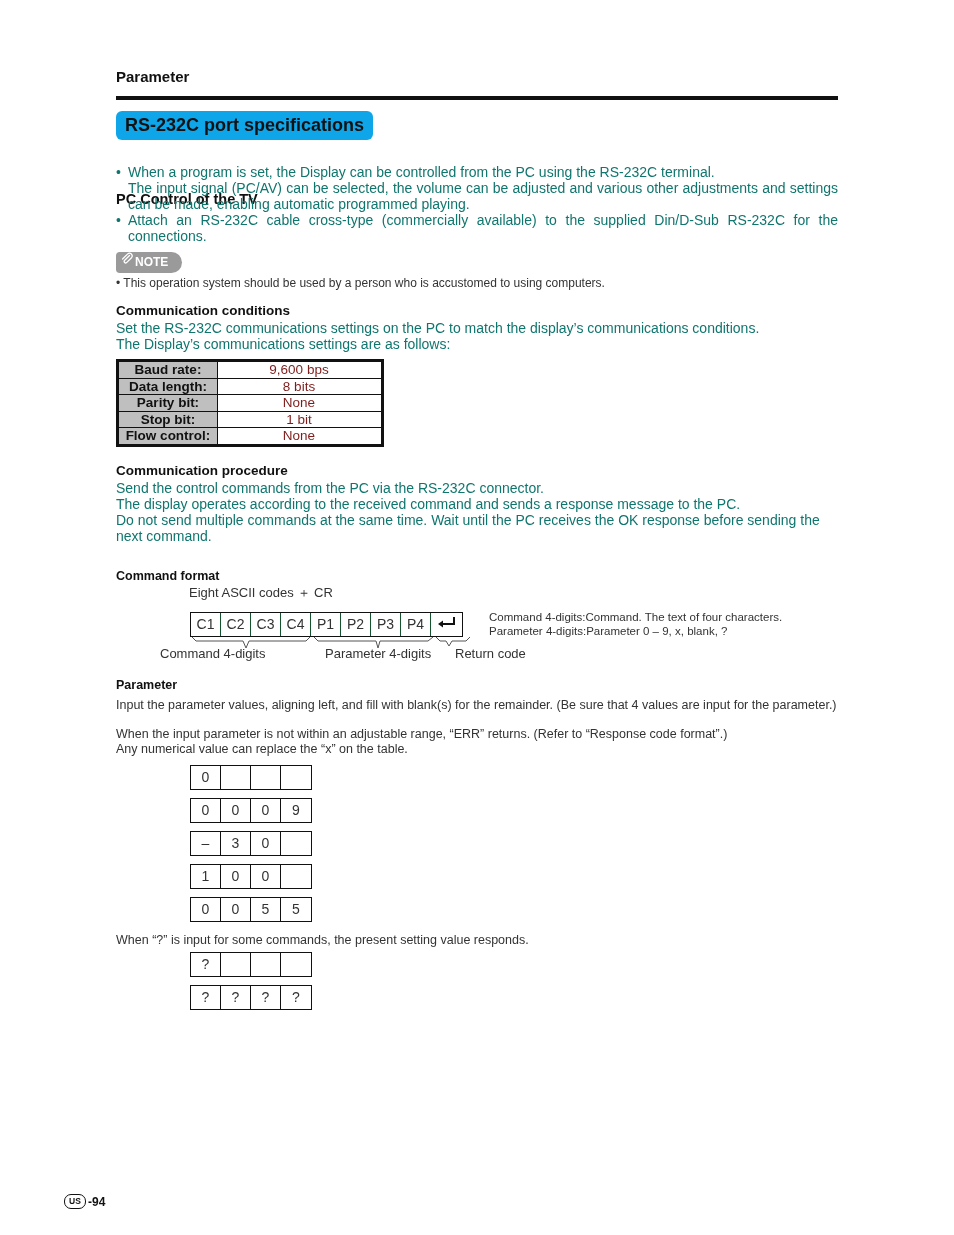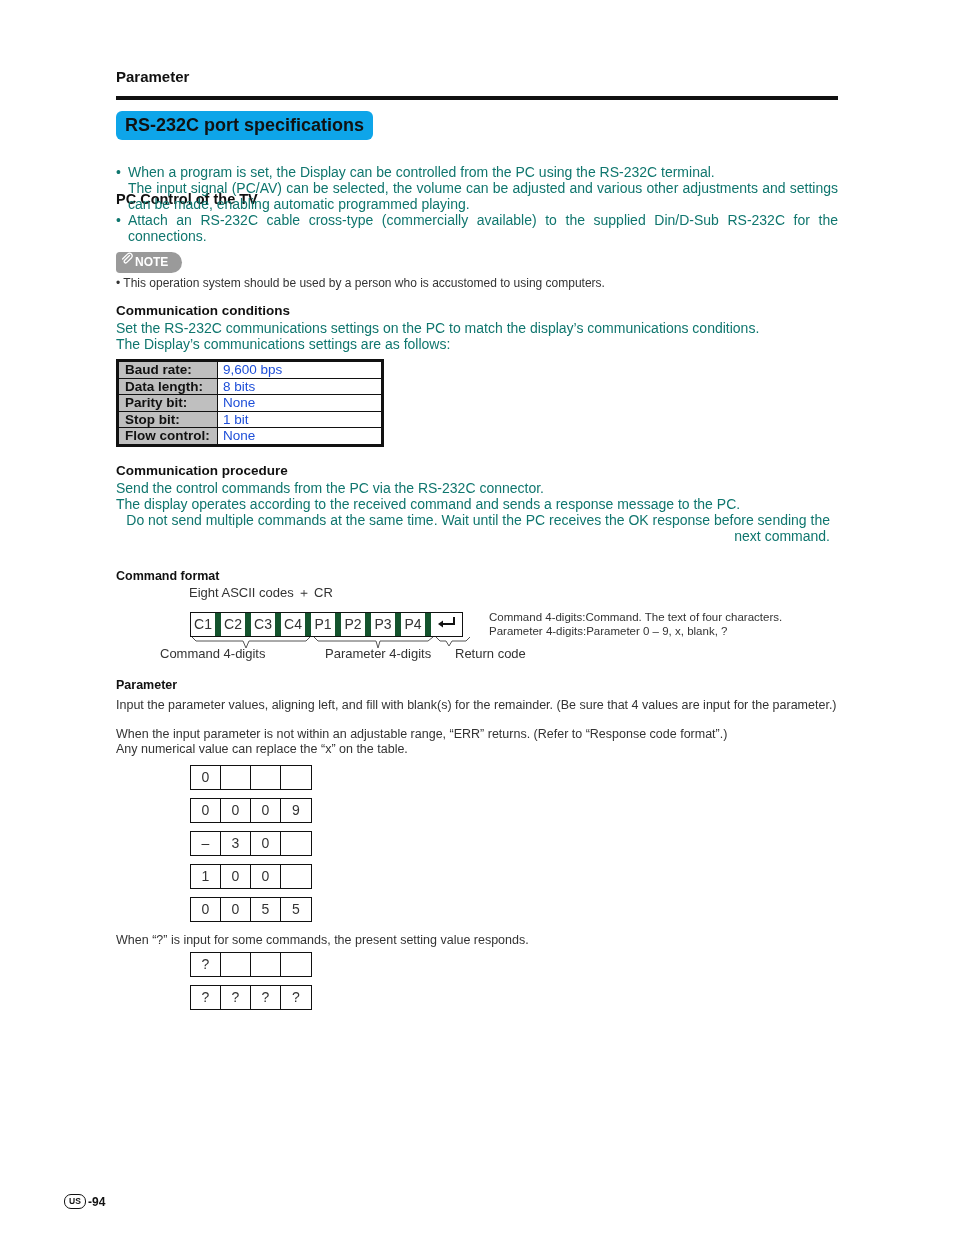--- a/index.html
+++ b/index.html
@@ -10,26 +10,26 @@
   .title-box { left:116px; top:111px; height:29px; padding:0 9px; background:#0ea5e9; border-radius:6px; font-size:18px; font-weight:bold; line-height:29px; color:#111; }
   .h2 { font-size:14.5px; font-weight:bold; color:#111; }
   .h3 { font-size:13.5px; font-weight:bold; color:#111; }
   .h4 { font-size:12.5px; font-weight:bold; color:#111; }
   .body { font-size:14px; line-height:16px; color:#0f766e; }
   .bullet-list { left:116px; top:164px; width:722px; }
   .bullet { position:relative; padding-left:12px; text-align:justify; }
   .bullet::before { content:"•"; position:absolute; left:0; top:0; }
   .note-badge { left:116px; top:252px; width:66px; height:21px; background:#9a9a9a; border-radius:4px 11px 11px 4px; color:#fff; font-weight:bold; font-size:12px; line-height:21px; display:flex; align-items:center; gap:1px; padding-left:4px; box-sizing:border-box; }
   .note-text { left:116px; top:276px; font-size:12px; color:#333; }
-  .spec-table { left:116px; top:359px; width:268px; border:3px solid #111; border-collapse:collapse; }
+  .spec-table { left:116px; top:359px; width:268px; border:3px solid #111; border-collapse:collapse;text-align:center; }
   .spec-table td { border:1px solid #111; height:15.5px; padding:0 6px; font-size:13.5px; line-height:15px; }
   .spec-table td.label { background:#bfbfbf; font-weight:bold; color:#111; width:86px; white-space:nowrap; }
-  .spec-table td.value { color:#1d4ed8; padding-left:5px; }
+  .spec-table td.value { color:#7f1d1d; padding-left:5px; }
   .cmd-row { left:190px; top:612px; display:flex; border:1px solid #111; }
-  .cmd-cell { width:30px; height:23px; border-right:6px solid #14532d; font-size:14px; text-align:center; line-height:23px; color:#333; box-sizing:border-box; }
+  .cmd-cell { width:30px; height:23px; border-right:1px solid #14532d; font-size:14px; text-align:center; line-height:23px; color:#333; box-sizing:border-box; }
   .cmd-cell:last-child { border-right:none; width:31px; }
   .param-row { left:190px; display:flex; border:1px solid #111; }
   .param-cell { width:30px; height:23px; border-right:1px solid #111; font-size:14px; text-align:center; line-height:23px; color:#333; box-sizing:border-box; }
   .param-cell:last-child { border-right:none; }
   .small { font-size:12.5px; color:#333; line-height:14px; }
   .footer { left:64px; top:1194px; display:flex; align-items:center; gap:2px; font-size:12px; font-weight:bold; color:#111; }
   .us-badge { width:20px; height:13px; border:1.5px solid #111; border-radius:7px; font-size:8.5px; line-height:13px; text-align:center; font-weight:bold; box-sizing:content-box; }
 </style>
 </head>
 <body>
@@ -83,21 +83,21 @@
   <tr>
         <td class="label">Flow control:</td>
         <td class="value">None</td>
       </tr>
 </tbody>
   </table>
 
 <div class="abs h3" style="left:116px; top:463px;">Communication procedure</div>
 <div class="abs body" style="left:116px; top:480px; width:722px;">Send the control commands from the PC via the RS-232C connector.</div>
 <div class="abs body" style="left:116px; top:496px; width:722px;">The display operates according to the received command and sends a response message to the PC.</div>
-<div class="abs body" style="left:108px; top:512px; width:722px;text-align:right;">Do not send multiple commands at the same time. Wait until the PC receives the OK response before sending the next command.</div>
+<div class="abs body" style="left:116px; top:512px; width:722px;">Do not send multiple commands at the same time. Wait until the PC receives the OK response before sending the next command.</div>
 
 <div class="abs h4" style="left:116px; top:569px;">Command format</div>
 <div class="abs small" style="left:189px; top:586px; font-size:13px;">Eight ASCII codes ＋ CR</div>
 
 <div class="abs cmd-row">
   <div class="cmd-cell">C1</div>
   <div class="cmd-cell">C2</div>
   <div class="cmd-cell">C3</div>
   <div class="cmd-cell">C4</div>
   <div class="cmd-cell">P1</div>

